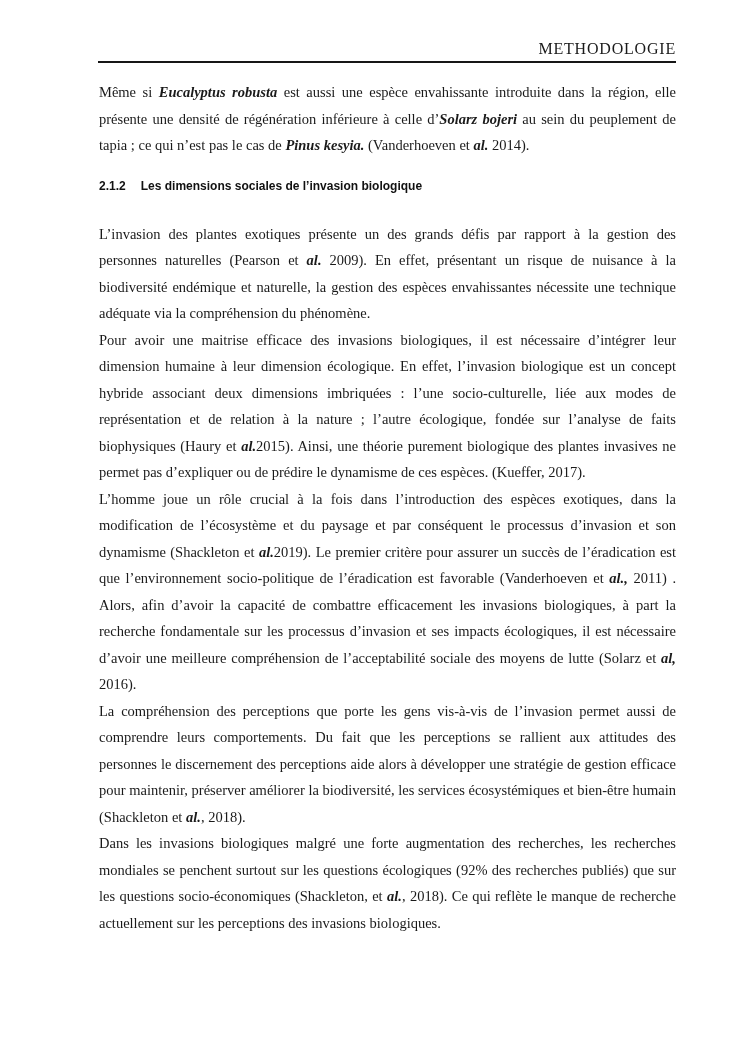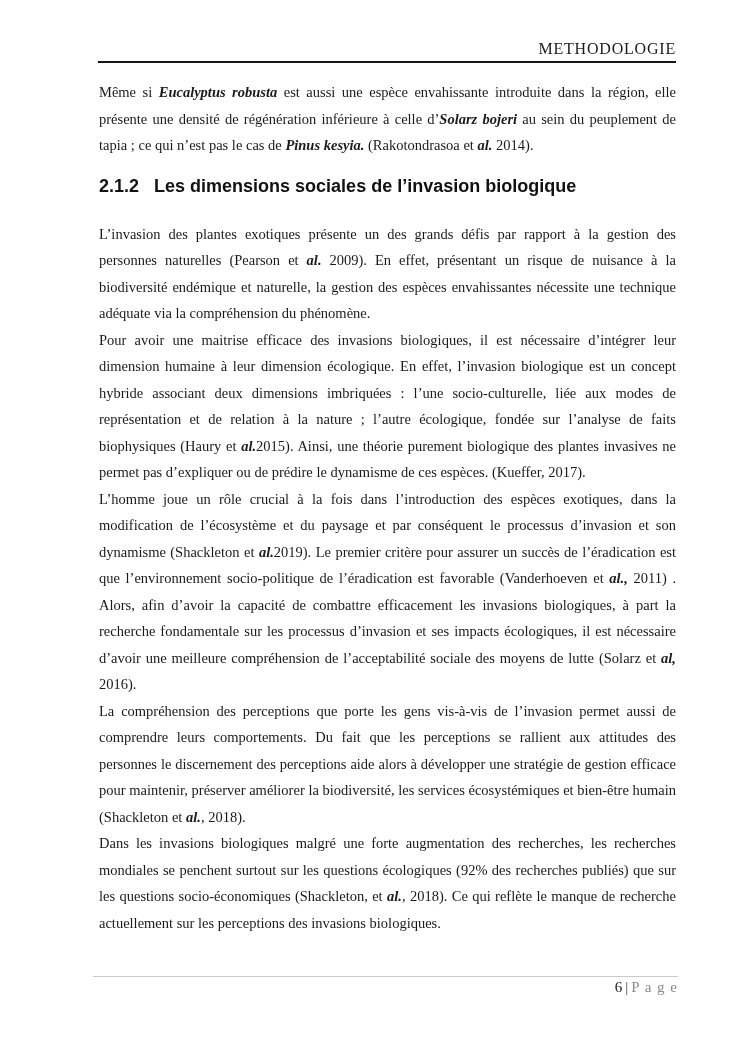--- a/index.html
+++ b/index.html
@@ -39,21 +39,21 @@
     margin: 0;
     text-align: justify;
   }
   .para em {
     font-style: italic;
     font-weight: bold;
   }
   .section-heading {
     margin: 17px 0 25px 0;
     font-family: "Liberation Sans", sans-serif;
-    font-size: 18px;
+    font-size: 12px;
     font-weight: 700;
     color: #111111;
     line-height: 20px;
     text-align: left;
   }
   .heading-number {
     display: inline-block;
     margin-right: 15px;
   }
   .page-footer {
@@ -81,35 +81,32 @@
 <body>
 
 <div class="page">
 
   <header class="page-header">
     <div class="header-title">METHODOLOGIE</div>
   </header>
 
   <main class="content">
 
-    <p class="para"><span>Même si </span><em>Eucalyptus robusta</em><span> est aussi une espèce envahissante introduite dans la région, elle présente une densité de régénération inférieure à celle d’</span><em>Solarz bojeri</em><span> au sein du peuplement de tapia ; ce qui n’est pas le cas de </span><em>Pinus kesyia.</em><span> (Rakotondrasoa et </span><em>al.</em><span> 2014).</span></p>
+    <p class="para"><span>Même si </span><em>Eucalyptus robusta</em><span> est aussi une espèce envahissante introduite dans la région, elle présente une densité de régénération inférieure à celle d’</span><em>Solarz bojeri</em><span> au sein du peuplement de tapia ; ce qui n’est pas le cas de </span><em>Pinus kesyia.</em><span> (Vanderhoeven et </span><em>al.</em><span> 2014).</span></p>
 
     <h2 class="section-heading">
       <span class="heading-number">2.1.2</span><span class="heading-text">Les dimensions sociales de l’invasion biologique</span>
     </h2>
 
     <p class="para"><span>L’invasion des plantes exotiques présente un des grands défis par rapport à la gestion des personnes naturelles (Pearson et </span><em>al.</em><span> 2009). En effet, présentant un risque de nuisance à la biodiversité endémique et naturelle, la gestion des espèces envahissantes nécessite une technique adéquate via la compréhension du phénomène.</span></p>
 
     <p class="para"><span>Pour avoir une maitrise efficace des invasions biologiques, il est nécessaire d’intégrer leur dimension humaine à leur dimension écologique. En effet, l’invasion biologique est un concept hybride associant deux dimensions imbriquées : l’une socio-culturelle, liée aux modes de représentation et de relation à la nature ; l’autre écologique, fondée sur l’analyse de faits biophysiques (Haury et </span><em>al.</em><span>2015). Ainsi, une théorie purement biologique des plantes invasives ne permet pas d’expliquer ou de prédire le dynamisme de ces espèces. (Kueffer, 2017).</span></p>
 
     <p class="para"><span>L’homme joue un rôle crucial à la fois dans l’introduction des espèces exotiques, dans la modification de l’écosystème et du paysage et par conséquent le processus d’invasion et son dynamisme (Shackleton et </span><em>al.</em><span>2019). Le premier critère pour assurer un succès de l’éradication est que l’environnement socio-politique de l’éradication est favorable (Vanderhoeven et </span><em>al.,</em><span> 2011) . Alors, afin d’avoir la capacité de combattre efficacement les invasions biologiques, à part la recherche fondamentale sur les processus d’invasion et ses impacts écologiques, il est nécessaire d’avoir une meilleure compréhension de l’acceptabilité sociale des moyens de lutte (Solarz et </span><em>al,</em><span> 2016).</span></p>
 
     <p class="para"><span>La compréhension des perceptions que porte les gens vis-à-vis de l’invasion permet aussi de comprendre leurs comportements. Du fait que les perceptions se rallient aux attitudes des personnes le discernement des perceptions aide alors à développer une stratégie de gestion efficace pour maintenir, préserver améliorer la biodiversité, les services écosystémiques et bien-être humain (Shackleton et </span><em>al.</em><span>, 2018).</span></p>
 
     <p class="para"><span>Dans les invasions biologiques malgré une forte augmentation des recherches, les recherches mondiales se penchent surtout sur les questions écologiques (92% des recherches publiés) que sur les questions socio-économiques (Shackleton, et </span><em>al.</em><span>, 2018). Ce qui reflète le manque de recherche actuellement sur les perceptions des invasions biologiques.</span></p>
 
   </main>
 
-  <footer class="page-footer">
-    <span>6</span><span class="footer-sep">|</span><span class="page-word">P a g e</span>
-  </footer>
 
 </div>
 
 </body></html>

